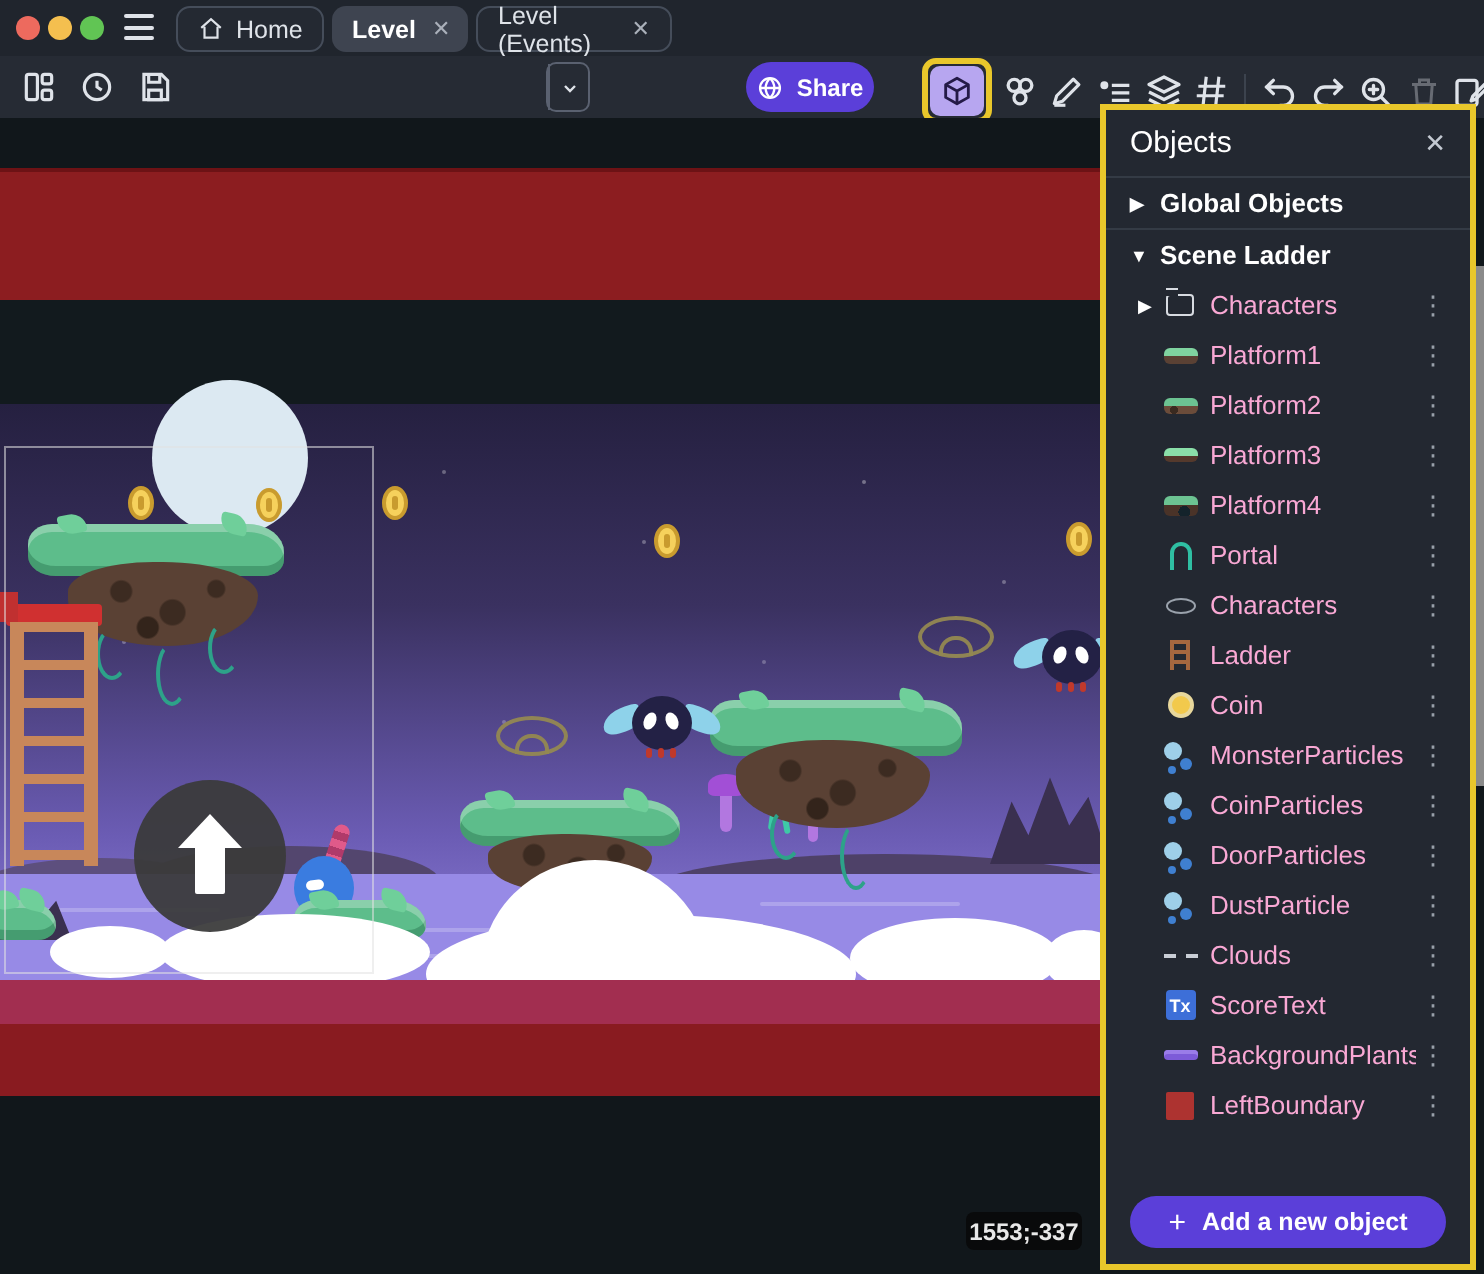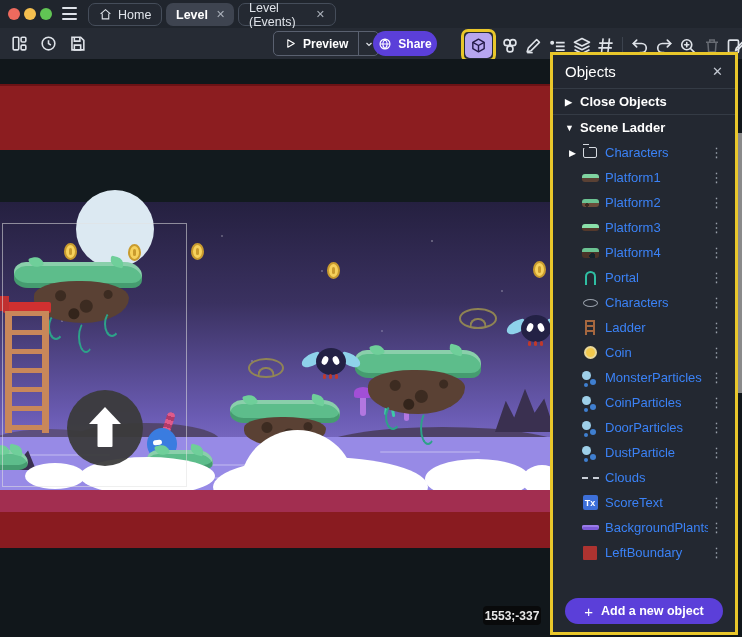--- a/index.html
+++ b/index.html
@@ -123,21 +123,21 @@
   .searchbox input{flex:1;min-width:0;background:transparent;border:none;outline:none;color:#dfe3e9;font-size:13px;}
   .searchbox input::placeholder{color:#8b93a0;}
   .divider{height:1px;background:#343b45;flex:none;}
   .sect{height:25px;flex:none;display:flex;align-items:center;gap:7px;padding:0 12px;color:#fff;font-size:13px;font-weight:bold;cursor:pointer;}
   .caret{color:#fff;font-size:9px;width:8px;flex:none;}
   .obj-list{flex:none;display:flex;flex-direction:column;}
   .obj-row{height:25px;display:flex;align-items:center;padding:0 10px 0 16px;cursor:pointer;}
   .obj-row .rcaret{width:12px;font-size:9px;color:#fff;visibility:hidden;flex:none;}
   .obj-row.is-folder .rcaret{visibility:visible;}
   .obj-icon{width:18px;height:16px;flex:none;position:relative;display:flex;align-items:center;justify-content:center;}
-  .obj-label{flex:1;margin-left:6px;color:#3b82f6;font-size:13px;font-weight:500;white-space:nowrap;overflow:hidden;}
+  .obj-label{flex:1;margin-left:6px;color:#f9a8d4;font-size:13px;font-weight:500;white-space:nowrap;overflow:hidden;}
   .kebab{color:#99a0aa;font-size:13px;flex:none;padding:0 2px;cursor:pointer;}
   .p-footer{margin-top:auto;padding:0 12px 8px;}
   .add-btn{width:100%;height:26px;background:var(--accent);border:none;border-radius:13px;color:#fff;font-size:12.5px;font-weight:bold;display:flex;align-items:center;justify-content:center;gap:8px;cursor:pointer;}
   .add-btn .plus{font-size:15px;font-weight:normal;}
 
   
   .i-folder{width:14px;height:11px;border:1.5px solid #d7dbe1;border-radius:2px;}
   .i-folder:before{content:"";position:absolute;top:-1px;left:2px;width:6px;height:3px;background:var(--panel);border-top:1.5px solid #d7dbe1;}
   .i-platform1{width:17px;height:8px;border-radius:3px;background:linear-gradient(#7fd3a0 0 48%,#5a4134 48% 100%);}
   .i-platform2{width:17px;height:8px;border-radius:3px;background:radial-gradient(circle at 30% 75%,#3a2a20 2px,transparent 2px),linear-gradient(#6cc392 0 52%,#6b4c3a 52% 100%);}
@@ -206,26 +206,20 @@
       </span>
       <span class="tb-btn">
         <svg width="19" height="19" viewBox="0 0 24 24" fill="none" stroke="#dfe3e9" stroke-width="2">
             <path d="M5 4h11l4 4v12H5z"></path>
             <path d="M8 4v5h7V4M8 14h8v6H8z"></path>
           </svg>
       </span>
     </div>
 
     <div class="preview">
-      <span class="main">
-        <svg width="13" height="13" viewBox="0 0 24 24" fill="none" stroke="#fff" stroke-width="2" stroke-linejoin="round">
-            <path d="M7 5l12 7-12 7z"></path>
-          </svg>
-        <span>Preview</span>
-      </span>
       <span class="dd">
         <svg width="12" height="12" viewBox="0 0 24 24" fill="none" stroke="#dfe3e9" stroke-width="2.4">
             <path d="M7 10l5 5 5-5"></path>
           </svg>
       </span>
     </div>
 
     <div class="share">
       <svg width="14" height="14" viewBox="0 0 24 24" fill="none" stroke="#fff" stroke-width="2">
           <circle cx="12" cy="12" r="8.5"></circle>
@@ -422,21 +416,21 @@
 
 
   <div class="panel">
     <div class="p-header">
       <span class="title">Objects</span>
       <span class="close">✕</span>
     </div>
     <div class="divider"></div>
     <div class="sect">
       <span class="caret">▶</span>
-      <span>Close Objects</span>
+      <span>Global Objects</span>
     </div>
     <div class="divider"></div>
     <div class="sect">
       <span class="caret">▼</span>
       <span>Scene Ladder</span>
     </div>
     <div class="obj-list">
         <div class="obj-row is-folder">
     <span class="rcaret">▶</span>
     <span class="obj-icon">

